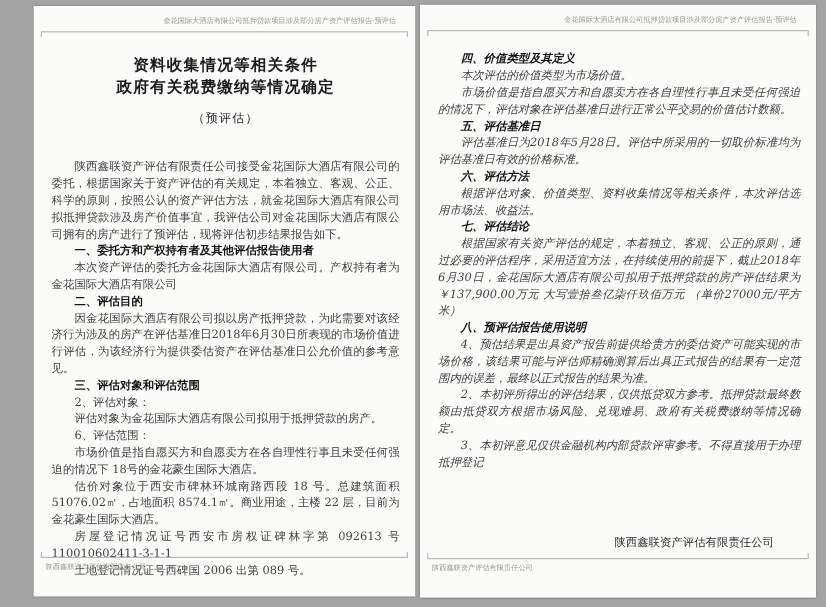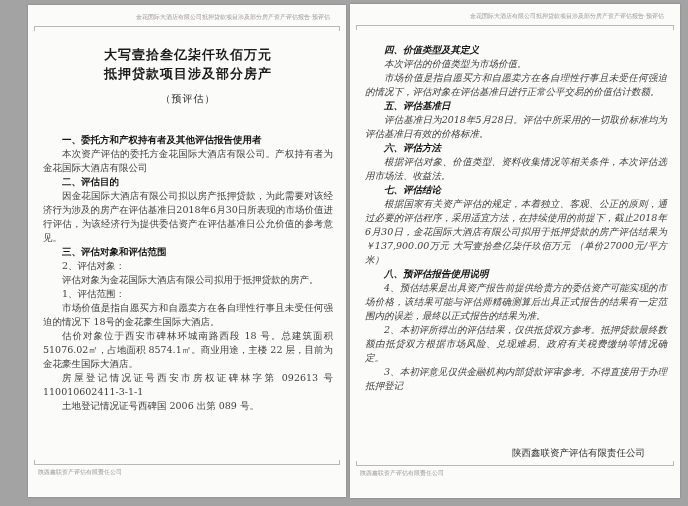--- a/index.html
+++ b/index.html
@@ -51,34 +51,35 @@
 </style>
 </head>
 <body>
 
 <div class="page" id="page-left">
   <div class="running-header">金花国际大酒店有限公司抵押贷款项目涉及部分房产资产评估报告·预评估</div>
   <div class="rule top"></div>
 
   <div class="content">
     <div class="title-block">
-      <div class="title-line">大写壹拾叁亿柒仟玖佰万元</div>
-      <div class="title-line">抵押贷款项目涉及部分房产</div>
+      <div class="title-line">资料收集情况等相关条件</div>
+      <div class="title-line">政府有关税费缴纳等情况确定</div>
       <div class="title-sub">（预评估）</div>
     </div>
 
     <div class="body-text">
+      <p>陕西鑫联资产评估有限责任公司接受金花国际大酒店有限公司的委托，根据国家关于资产评估的有关规定，本着独立、客观、公正、科学的原则，按照公认的资产评估方法，就金花国际大酒店有限公司拟抵押贷款涉及房产价值事宜，我评估公司对金花国际大酒店有限公司拥有的房产进行了预评估，现将评估初步结果报告如下。</p>
       <p class="hd">一、委托方和产权持有者及其他评估报告使用者</p>
       <p>本次资产评估的委托方金花国际大酒店有限公司。产权持有者为金花国际大酒店有限公司</p>
       <p class="hd">二、评估目的</p>
       <p>因金花国际大酒店有限公司拟以房产抵押贷款，为此需要对该经济行为涉及的房产在评估基准日2018年6月30日所表现的市场价值进行评估，为该经济行为提供委估资产在评估基准日公允价值的参考意见。</p>
       <p class="hd">三、评估对象和评估范围</p>
       <p>2、评估对象：</p>
       <p>评估对象为金花国际大酒店有限公司拟用于抵押贷款的房产。</p>
-      <p>1、评估范围：</p>
+      <p>6、评估范围：</p>
       <p>市场价值是指自愿买方和自愿卖方在各自理性行事且未受任何强迫的情况下 18号的金花豪生国际大酒店。</p>
       <p>估价对象位于西安市碑林环城南路西段 18 号。总建筑面积 51076.02㎡，占地面积 8574.1㎡。商业用途，主楼 22 层，目前为金花豪生国际大酒店。</p>
       <p>房屋登记情况证号西安市房权证碑林字第 092613 号 110010602411-3-1-1</p>
       <p>土地登记情况证号西碑国 2006 出第 089 号。</p>
     </div>
   </div>
 
   <div class="rule bottom"></div>
   <div class="footer-text">陕西鑫联资产评估有限责任公司</div>
 </div>

